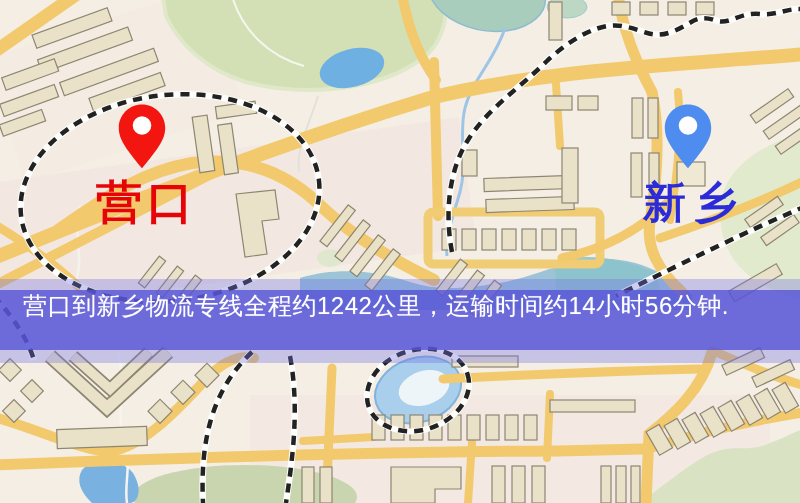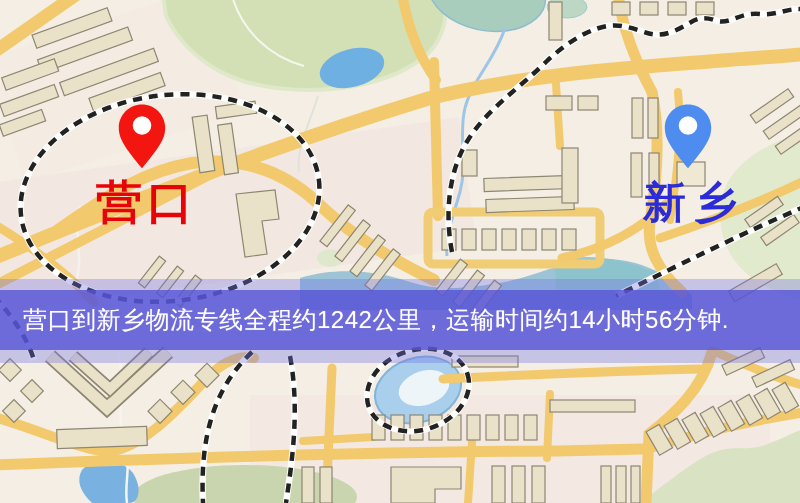--- a/index.html
+++ b/index.html
@@ -1,19 +1,19 @@
 <!DOCTYPE html>
 <html><head>
 <meta charset="utf-8">
 <style>
   html,body{margin:0;padding:0;background:#888;}
   #stage{position:relative;width:800px;height:503px;overflow:hidden;font-family:"Liberation Sans",sans-serif;}
   #map-svg{position:absolute;left:0;top:0;width:800px;height:503px;display:block;}
   .banner-glow{position:absolute;left:0;right:0;top:279px;height:84px;background:rgba(112,110,230,0.34);pointer-events:none;}
-  .banner-core{position:absolute;left:0;right:0;top:290px;height:60px;background:rgba(86,84,214,0.80);display:flex;align-items:center;}
+  .banner-core{position:absolute;left:0;right:0;top:290px;height:60px;background:rgba(86,84,214,0.80);display:flex;align-items:flex-start;}
   .banner-text{color:#fff;font-size:24px;letter-spacing:0.5px;padding-left:23px;white-space:nowrap;font-family:"Liberation Sans",sans-serif;text-shadow:0 0 1px rgba(255,255,255,0.4);}
 </style>
 </head>
 <body>
 
 <div id="stage">
   <svg id="map-svg" viewBox="0 0 800 503" xmlns="http://www.w3.org/2000/svg">
 
     <g>
       <rect x="0" y="0" width="800" height="503" fill="#f4eee4"></rect>

